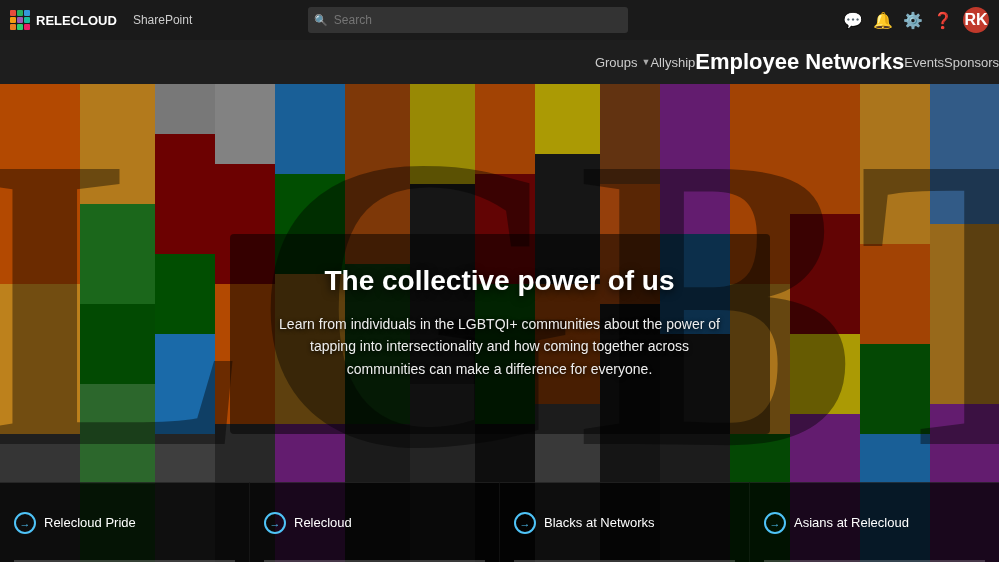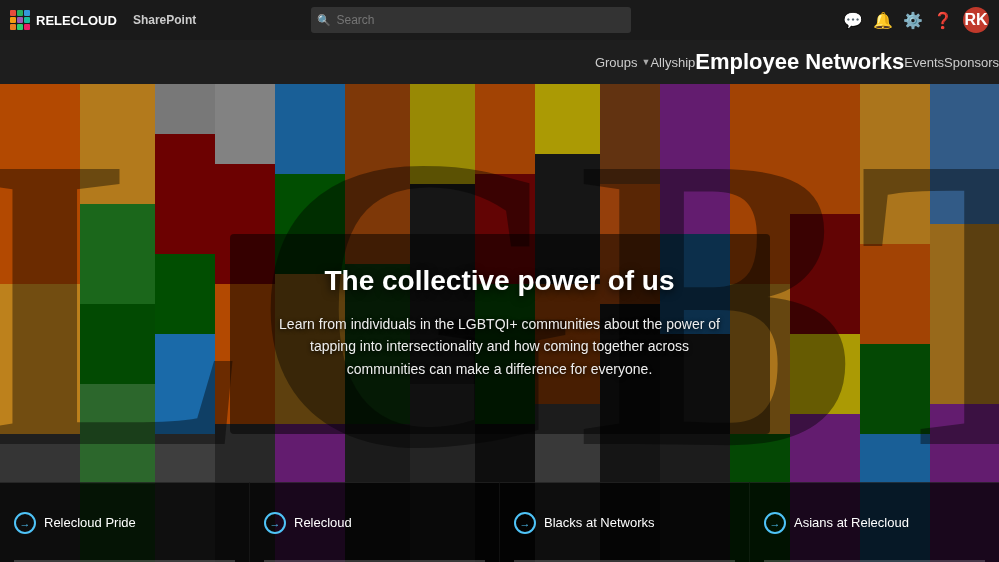--- a/index.html
+++ b/index.html
@@ -42,21 +42,21 @@
     .logo-grid span:nth-child(3) { background: #3498db; }
     .logo-grid span:nth-child(4) { background: #f39c12; }
     .logo-grid span:nth-child(5) { background: #9b59b6; }
     .logo-grid span:nth-child(6) { background: #1abc9c; }
     .logo-grid span:nth-child(7) { background: #e67e22; }
     .logo-grid span:nth-child(8) { background: #2ecc71; }
     .logo-grid span:nth-child(9) { background: #e91e63; }
     .sharepoint-label {
       color: #ccc;
       font-size: 12px;
-      font-weight: 700;
+      font-weight: 400;
     }
     .search-bar {
       flex: 1;
       max-width: 320px;
       margin: 0 auto;
       position: relative;
     }
     .search-bar input {
       width: 100%;
       height: 26px;

